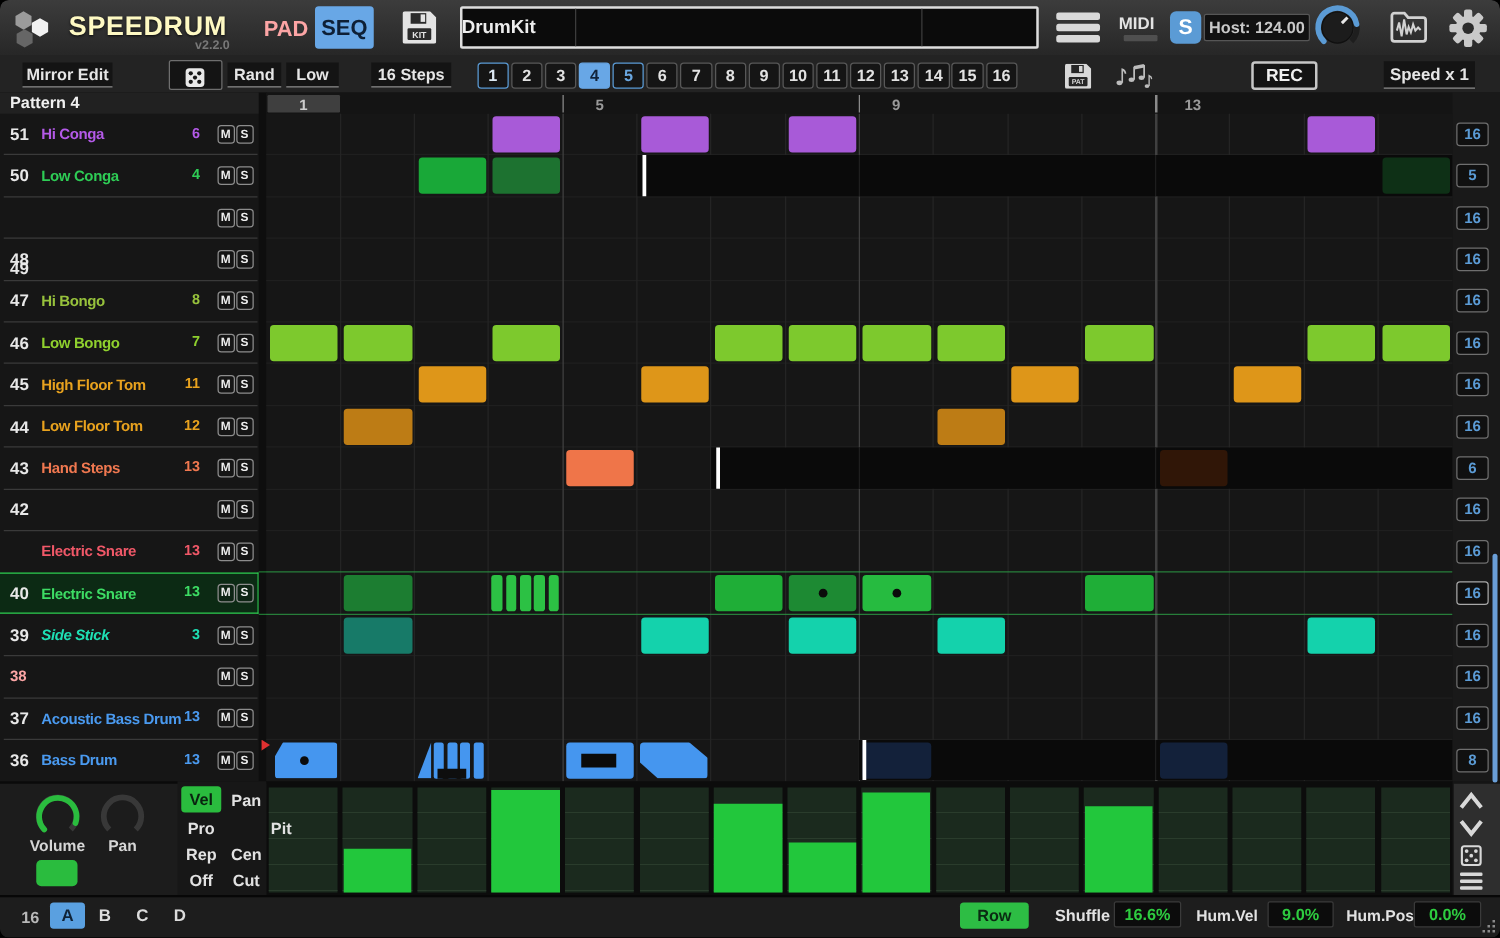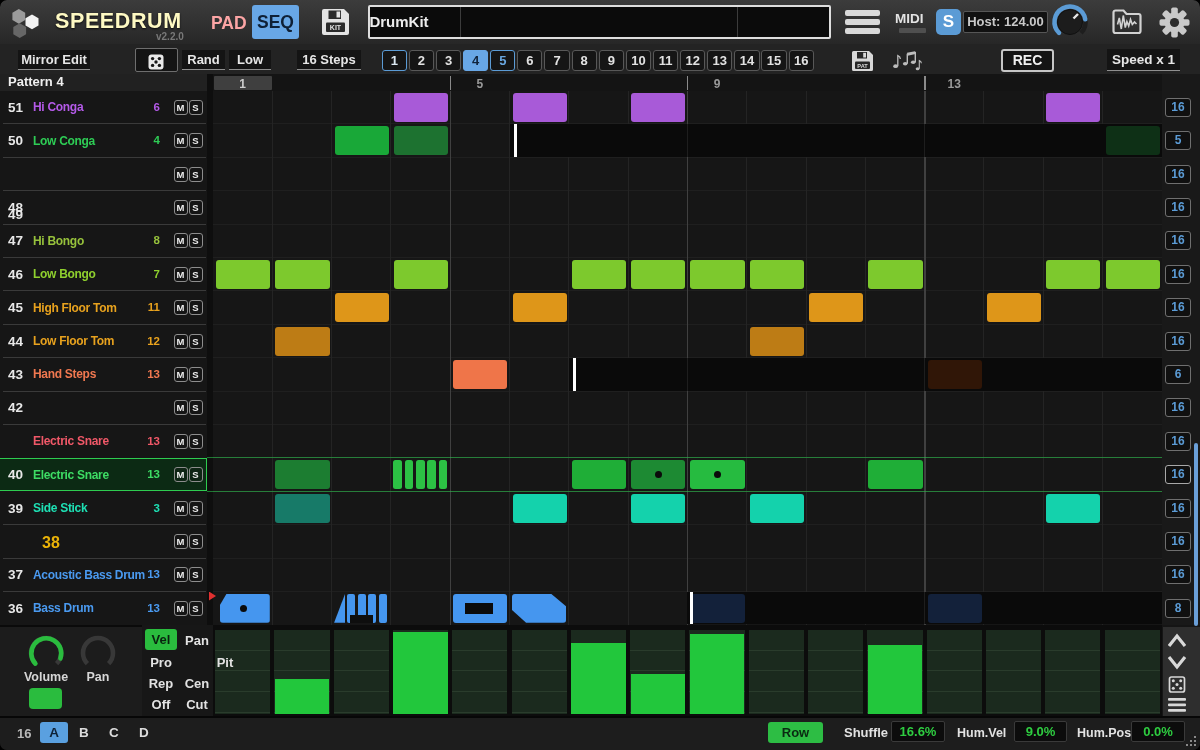--- a/index.html
+++ b/index.html
@@ -188,25 +188,25 @@
 <div class="ms" style="left:173.5px;top:433.7px;">M</div>
 <div class="ms" style="left:188.5px;top:433.7px;">S</div>
 <div class="a" style="left:3px;top:424.0px;width:203px;height:1px;background:#3a3a3a;"></div>
 <div class="a" style="left:0;top:458.1px;width:207px;height:33.0px;background:#0c2a14;border:1px solid #2ecc50;border-left:none;"></div>
 <div class="a" style="left:8px;top:467.1px;font-size:13.5px;color:#e8e8e8;">40</div>
 <div class="a" style="left:33px;top:467.6px;font-size:12px;letter-spacing:-0.3px;color:#3ddc64;">Electric Snare</div>
 <div class="a" style="left:130px;top:468.1px;width:30px;text-align:right;font-size:11.5px;color:#3ddc64;">13</div>
 <div class="ms" style="left:173.5px;top:467.1px;">M</div>
 <div class="ms" style="left:188.5px;top:467.1px;">S</div>
 <div class="a" style="left:8px;top:500.5px;font-size:13.5px;color:#e8e8e8;">39</div>
-<div class="a" style="left:33px;top:501.0px;font-size:12px;letter-spacing:-0.3px;color:#1ee0b4;">Side Stick</div>
+<div class="a" style="left:33px;top:501.0px;font-size:12px;letter-spacing:-0.3px;color:#1ee0b4;font-style:italic;">Side Stick</div>
 <div class="a" style="left:130px;top:501.5px;width:30px;text-align:right;font-size:11.5px;color:#1ee0b4;">3</div>
 <div class="ms" style="left:173.5px;top:500.5px;">M</div>
 <div class="ms" style="left:188.5px;top:500.5px;">S</div>
-<div class="a" style="left:8px;top:533.9px;font-size:16px;color:#eab308;margin-left:34px;">38</div>
+<div class="a" style="left:8px;top:533.9px;font-size:12px;color:#fca5a5;">38</div>
 <div class="ms" style="left:173.5px;top:533.9px;">M</div>
 <div class="ms" style="left:188.5px;top:533.9px;">S</div>
 <div class="a" style="left:3px;top:524.2px;width:203px;height:1px;background:#3a3a3a;"></div>
 <div class="a" style="left:8px;top:567.3px;font-size:13.5px;color:#e8e8e8;">37</div>
 <div class="a" style="left:33px;top:567.8px;font-size:12px;letter-spacing:-0.3px;color:#4a9af0;">Acoustic Bass Drum</div>
 <div class="a" style="left:130px;top:568.3px;width:30px;text-align:right;font-size:11.5px;color:#4a9af0;">13</div>
 <div class="ms" style="left:173.5px;top:567.3px;">M</div>
 <div class="ms" style="left:188.5px;top:567.3px;">S</div>
 <div class="a" style="left:3px;top:557.6px;width:203px;height:1px;background:#3a3a3a;"></div>
 <div class="a" style="left:8px;top:600.7px;font-size:13.5px;color:#e8e8e8;">36</div>

